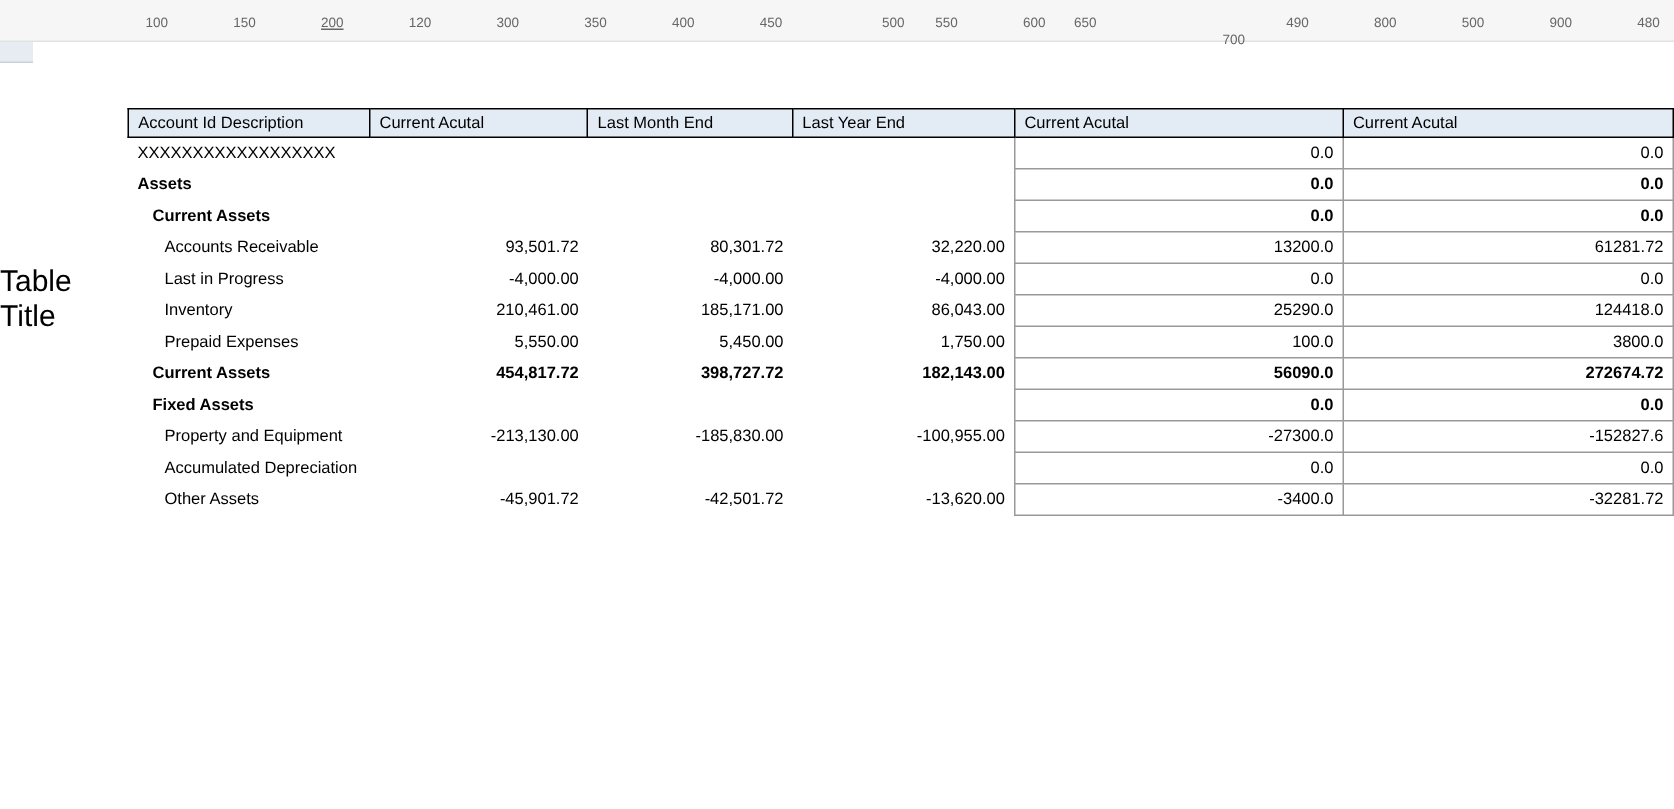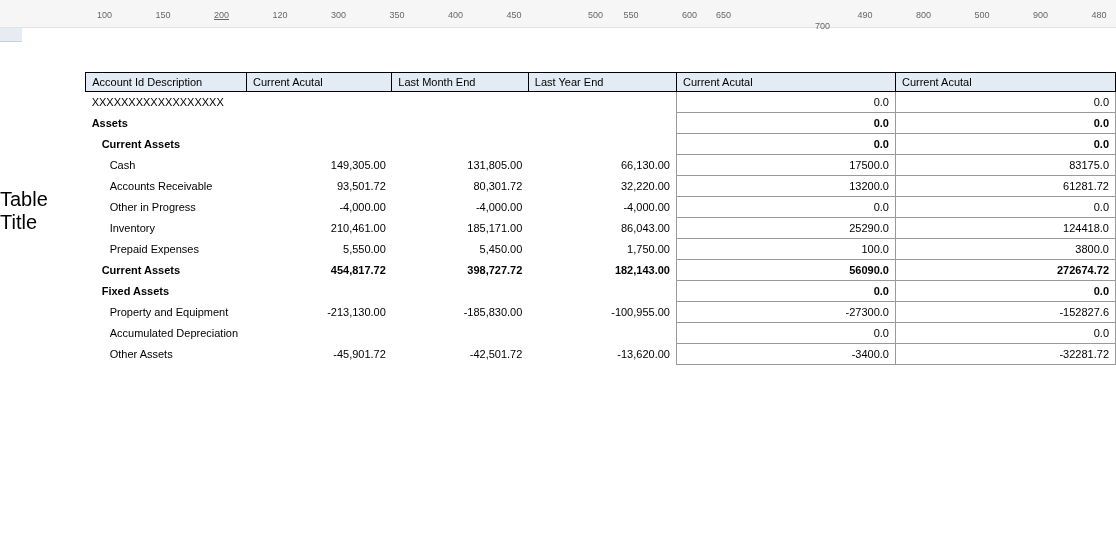--- a/index.html
+++ b/index.html
@@ -218,37 +218,29 @@
         </tr>
         <tr>
           <td class="col-desc bold indent1">Current Assets</td>
           <td class="col-cur num-cell bold"></td>
           <td class="col-lm num-cell bold"></td>
           <td class="col-ly num-cell bold"></td>
           <td class="col-a num-cell bold">0.0</td>
           <td class="col-b num-cell bold">0.0</td>
         </tr>
         <tr>
-          <td class="col-desc indent2">Cash</td>
-          <td class="col-cur num-cell">149,305.00</td>
-          <td class="col-lm num-cell">131,805.00</td>
-          <td class="col-ly num-cell">66,130.00</td>
-          <td class="col-a num-cell">17500.0</td>
-          <td class="col-b num-cell">83175.0</td>
-        </tr>
-        <tr>
           <td class="col-desc indent2">Accounts Receivable</td>
           <td class="col-cur num-cell">93,501.72</td>
           <td class="col-lm num-cell">80,301.72</td>
           <td class="col-ly num-cell">32,220.00</td>
           <td class="col-a num-cell">13200.0</td>
           <td class="col-b num-cell">61281.72</td>
         </tr>
         <tr>
-          <td class="col-desc indent2">Other in Progress</td>
+          <td class="col-desc indent2">Last in Progress</td>
           <td class="col-cur num-cell">-4,000.00</td>
           <td class="col-lm num-cell">-4,000.00</td>
           <td class="col-ly num-cell">-4,000.00</td>
           <td class="col-a num-cell">0.0</td>
           <td class="col-b num-cell">0.0</td>
         </tr>
         <tr>
           <td class="col-desc indent2">Inventory</td>
           <td class="col-cur num-cell">210,461.00</td>
           <td class="col-lm num-cell">185,171.00</td>

